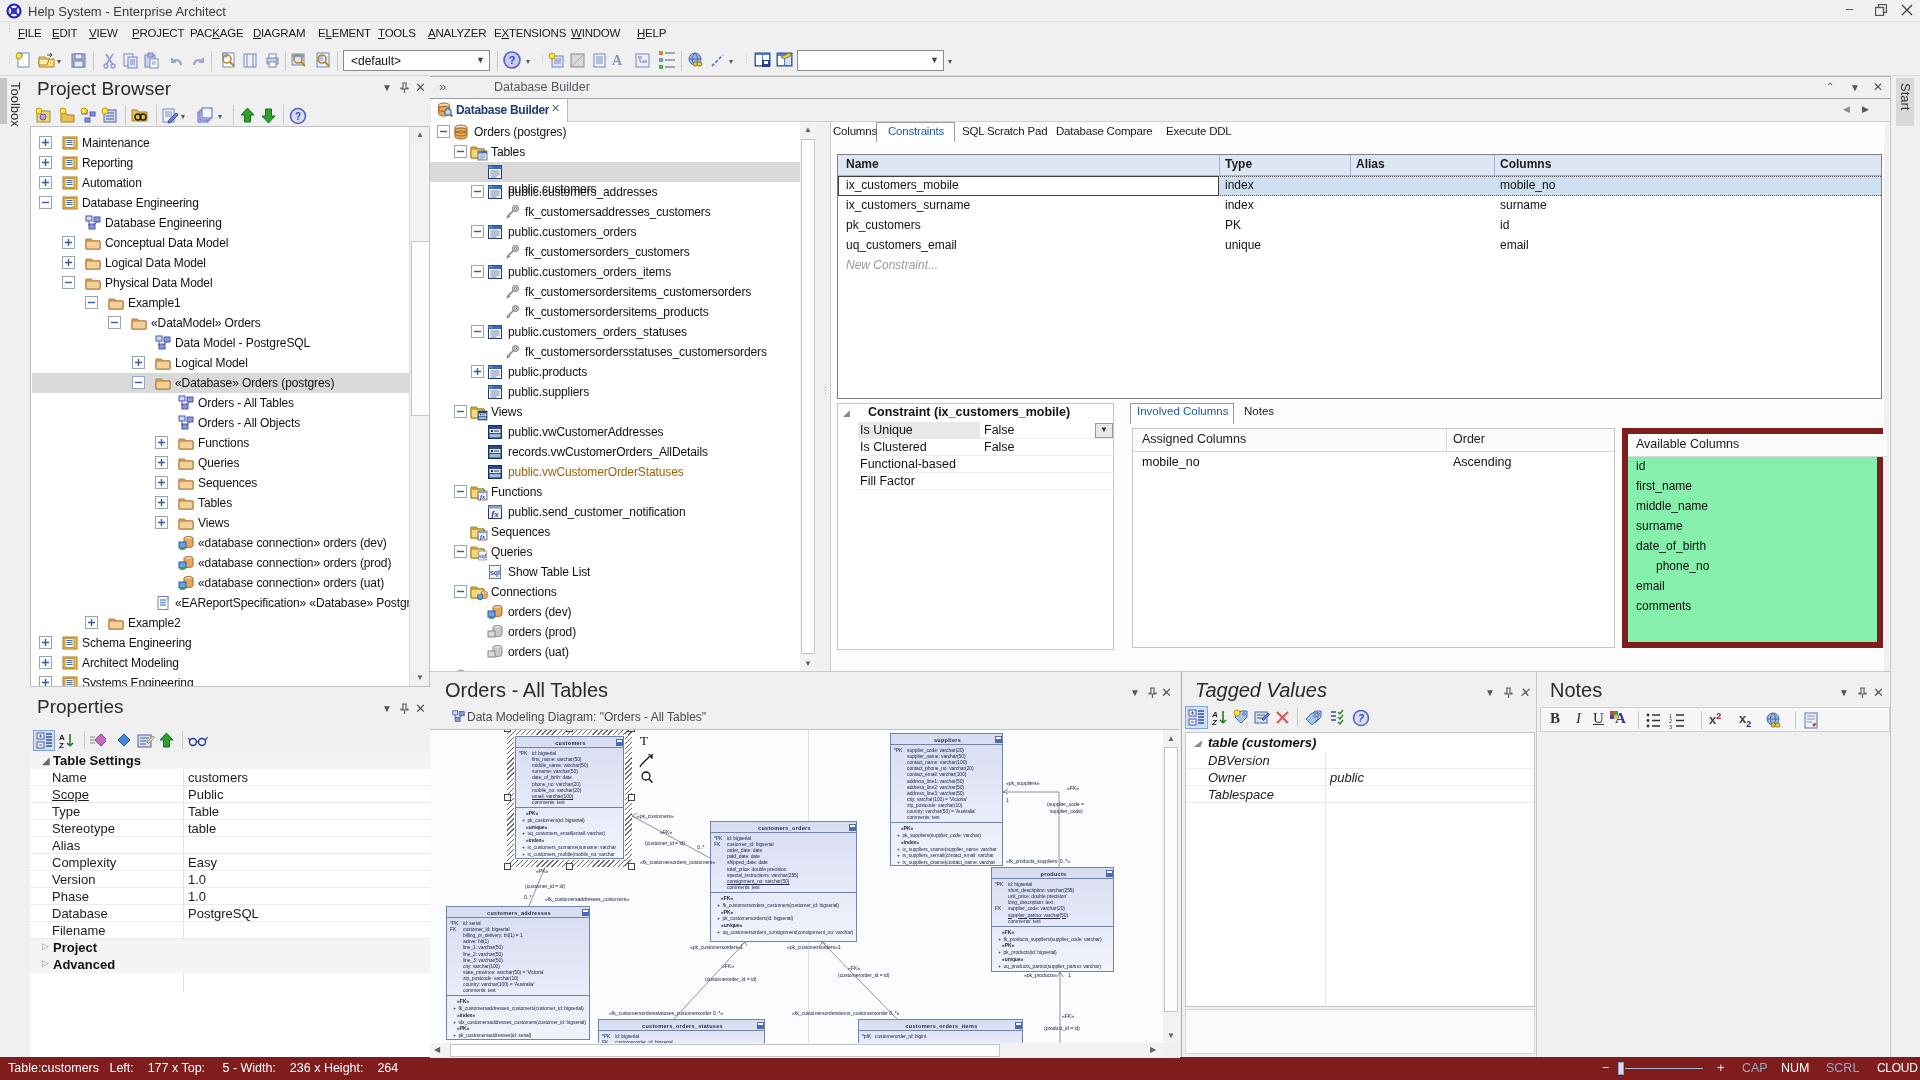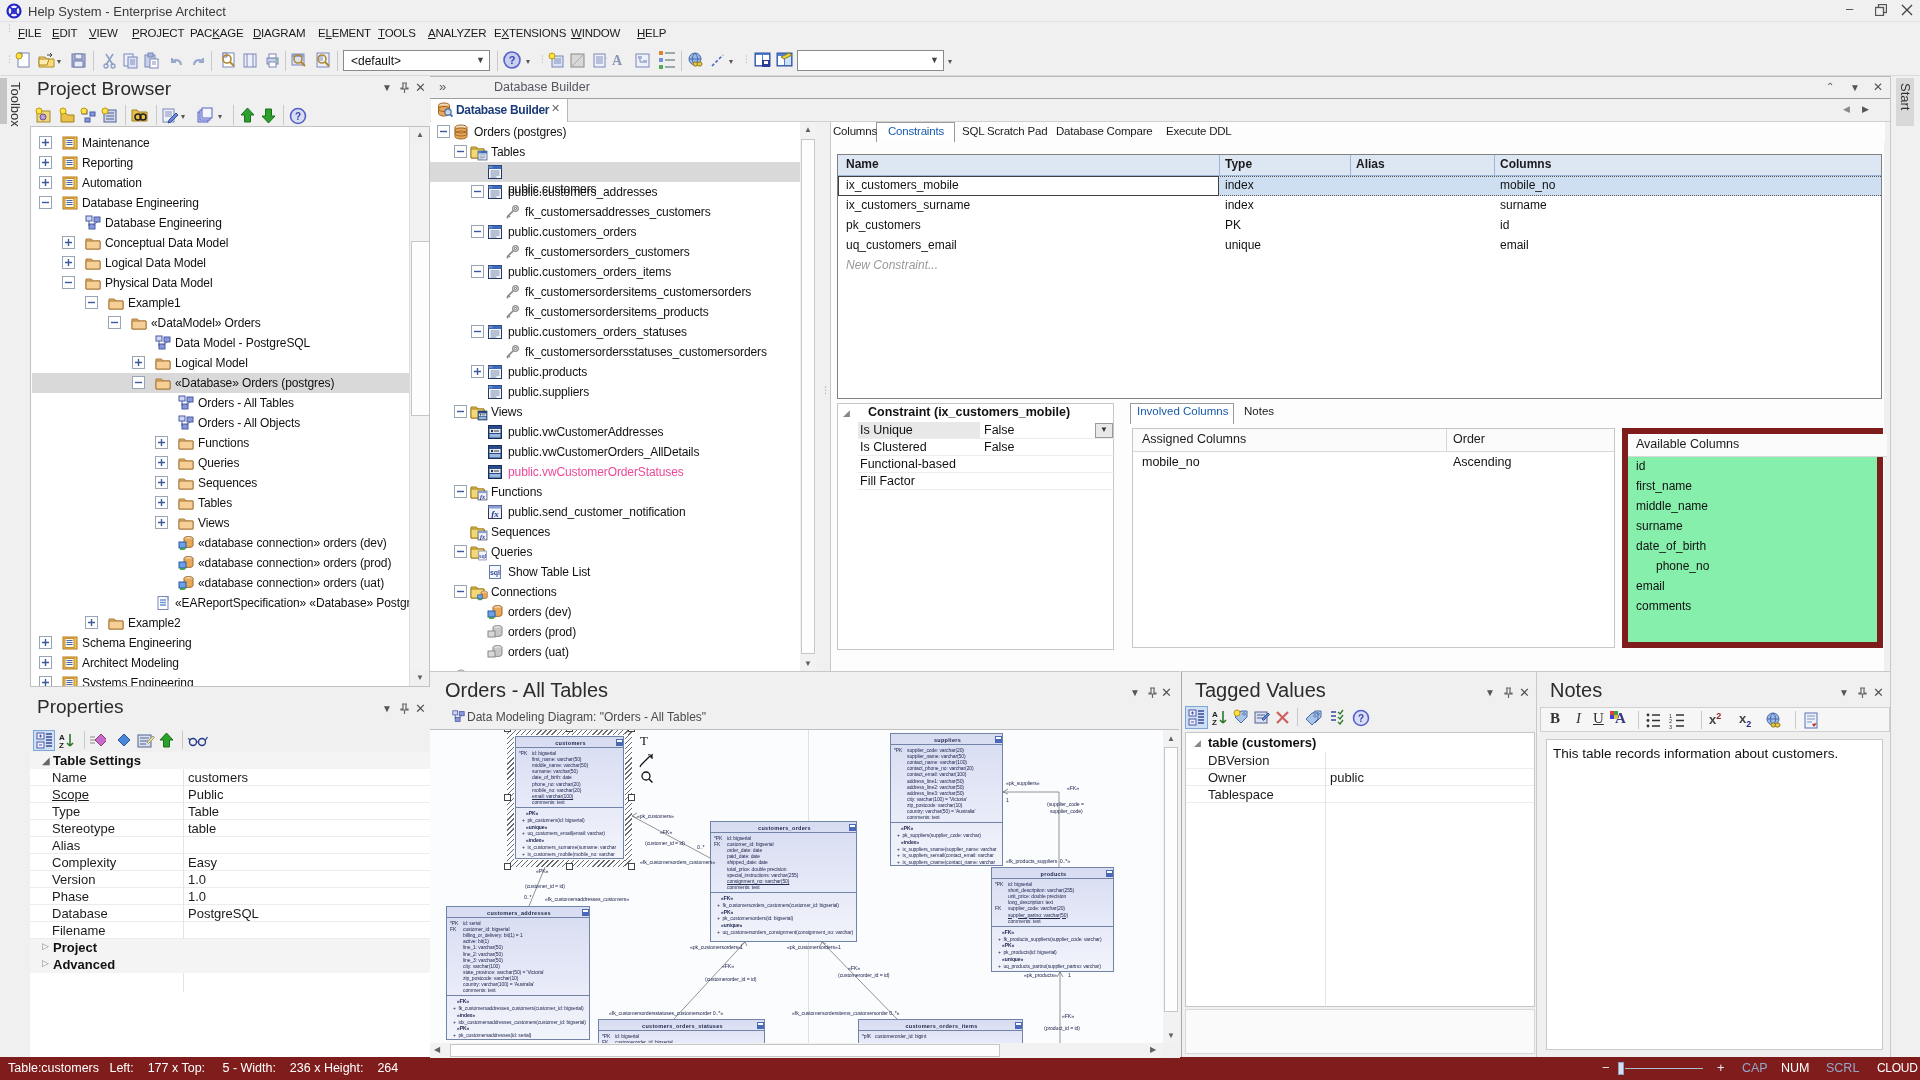--- a/index.html
+++ b/index.html
@@ -773,25 +773,25 @@
         <use href="#i-view"></use>
       </svg>
       <span class="abs tt" style="left:61px;top:283px;font-size:12px;letter-spacing:-0.1px;color:#111;">Views</span>
       <svg class="abs" style="left:57px;top:302px" width="16" height="16" viewBox="0 0 16 16">
         <use href="#i-view"></use>
       </svg>
       <span class="abs tt" style="left:78px;top:303px;font-size:12px;letter-spacing:-0.1px;color:#111;">public.vwCustomerAddresses</span>
       <svg class="abs" style="left:57px;top:322px" width="16" height="16" viewBox="0 0 16 16">
         <use href="#i-view"></use>
       </svg>
-      <span class="abs tt" style="left:78px;top:323px;font-size:12px;letter-spacing:-0.1px;color:#111;">public.vwCustomerOrders_AllDetails</span>
+      <span class="abs tt" style="left:78px;top:323px;font-size:12px;letter-spacing:-0.1px;color:#111;">records.vwCustomerOrders_AllDetails</span>
       <svg class="abs" style="left:57px;top:342px" width="16" height="16" viewBox="0 0 16 16">
         <use href="#i-view"></use>
       </svg>
-      <span class="abs tt" style="left:78px;top:343px;font-size:12px;letter-spacing:-0.1px;color:#ec4899;">public.vwCustomerOrderStatuses</span>
+      <span class="abs tt" style="left:78px;top:343px;font-size:12px;letter-spacing:-0.1px;color:#a16207;">public.vwCustomerOrderStatuses</span>
       <svg class="abs" style="left:24px;top:363px" width="13" height="13" viewBox="0 0 13 13">
         <rect x="0.5" y="0.5" width="12" height="12" fill="#fff" stroke="#97a5b5"></rect>
         <path d="M3 6.5 h7" stroke="#3a5a9a" stroke-width="1.4"></path>
       </svg>
       <svg class="abs" style="left:40px;top:362px" width="16" height="16" viewBox="0 0 16 16">
         <use href="#i-folder2"></use>
       </svg>
       <svg class="abs" style="left:47px;top:368px" width="11" height="11" viewBox="0 0 16 16">
         <use href="#i-fx"></use>
       </svg>
@@ -1183,21 +1183,21 @@
       <div class="abs" style="left:1px;top:17px;width:14px;height:265px;background:#fdfdfd;border:1px solid #c6c6c6;"></div>
       <span class="abs" style="left:4px;top:301px;font-size:8px;color:#606060;">▼</span>
     </div>
     <div class="abs" style="left:0;top:371px;width:733px;height:15px;background:#f2f2f2;">
       <span class="abs" style="left:4px;top:2px;font-size:8px;color:#606060;">◀</span>
       <div class="abs" style="left:20px;top:1px;width:550px;height:13px;background:#fdfdfd;border:1px solid #c6c6c6;"></div>
       <span class="abs" style="left:720px;top:2px;font-size:8px;color:#606060;">▶</span>
     </div>
     <div class="abs" style="left:733px;top:371px;width:17px;height:15px;background:#f0f0f0;"></div>
   </div>
-<div class="abs" style="left:1181px;top:671px;width:355px;height:386px;background:#f0f0f0;border-top:1px solid #c8c8c8;border-left:1px solid #a8a8a8;">
+<div class="abs" style="left:1181px;top:671px;width:355px;height:386px;background:#f0f0f0;border-top:1px solid #c8c8c8;border-left:1px solid #a8a8a8;font-style:italic;">
     <span class="abs tt" style="left:13px;top:7px;font-size:20px;color:#2b2b2b;">Tagged Values</span>
     <span class="abs" style="left:303px;top:15px;font-size:10px;color:#555;">▼</span>
     <svg class="abs" style="left:321px;top:15px" width="11" height="12" viewBox="0 0 11 12">
       <path d="M3 1 h5 M4 1 v5 h-2 l0 1 h7 l0 -1 h-2 v-5" stroke="#666" fill="none" stroke-width="1.2"></path>
       <path d="M5.5 7 v4" stroke="#666" stroke-width="1.2"></path>
     </svg>
     <span class="abs" style="left:337px;top:13px;font-size:13px;color:#555;">✕</span>
     <div class="abs" style="left:3px;top:34px;width:23px;height:23px;background:#cfe0f5;border:1px solid #7da7d8;"></div>
     <svg class="abs" style="left:6px;top:37px" width="17" height="17" viewBox="0 0 17 17">
       <rect x="1" y="1" width="7" height="6" fill="#eef" stroke="#4a5aa8"></rect>
@@ -1305,15 +1305,12 @@
         <rect x="6" y="11" width="5" height="4" rx="2" fill="#e8c84a" stroke="#8a7a1a"></rect>
         <rect x="10" y="11" width="5" height="4" rx="2" fill="#e8c84a" stroke="#8a7a1a"></rect>
       </svg>
       <div class="abs" style="left:254px;top:3px;width:1px;height:18px;background:#c9c9c9;"></div>
       <svg class="abs" style="left:262px;top:4px" width="17" height="17" viewBox="0 0 17 17">
         <rect x="2" y="1" width="12" height="15" fill="#eef2fa" stroke="#5a72b8"></rect>
         <path d="M4 4 h8 M4 7 h8 M4 10 h5" stroke="#8391bd"></path>
         <path d="M9 12 l5 -1 -3 4z" fill="#c03030"></path>
       </svg>
     </div>
-    <div class="abs" style="left:9px;top:67px;width:337px;height:311px;background:#fff;border:1px solid #c9c9c9;">
-      <span class="abs tt" style="left:6px;top:6px;font-size:13.5px;color:#111;">This table records information about customers.</span>
-    </div>
   </div>
 </body></html>

